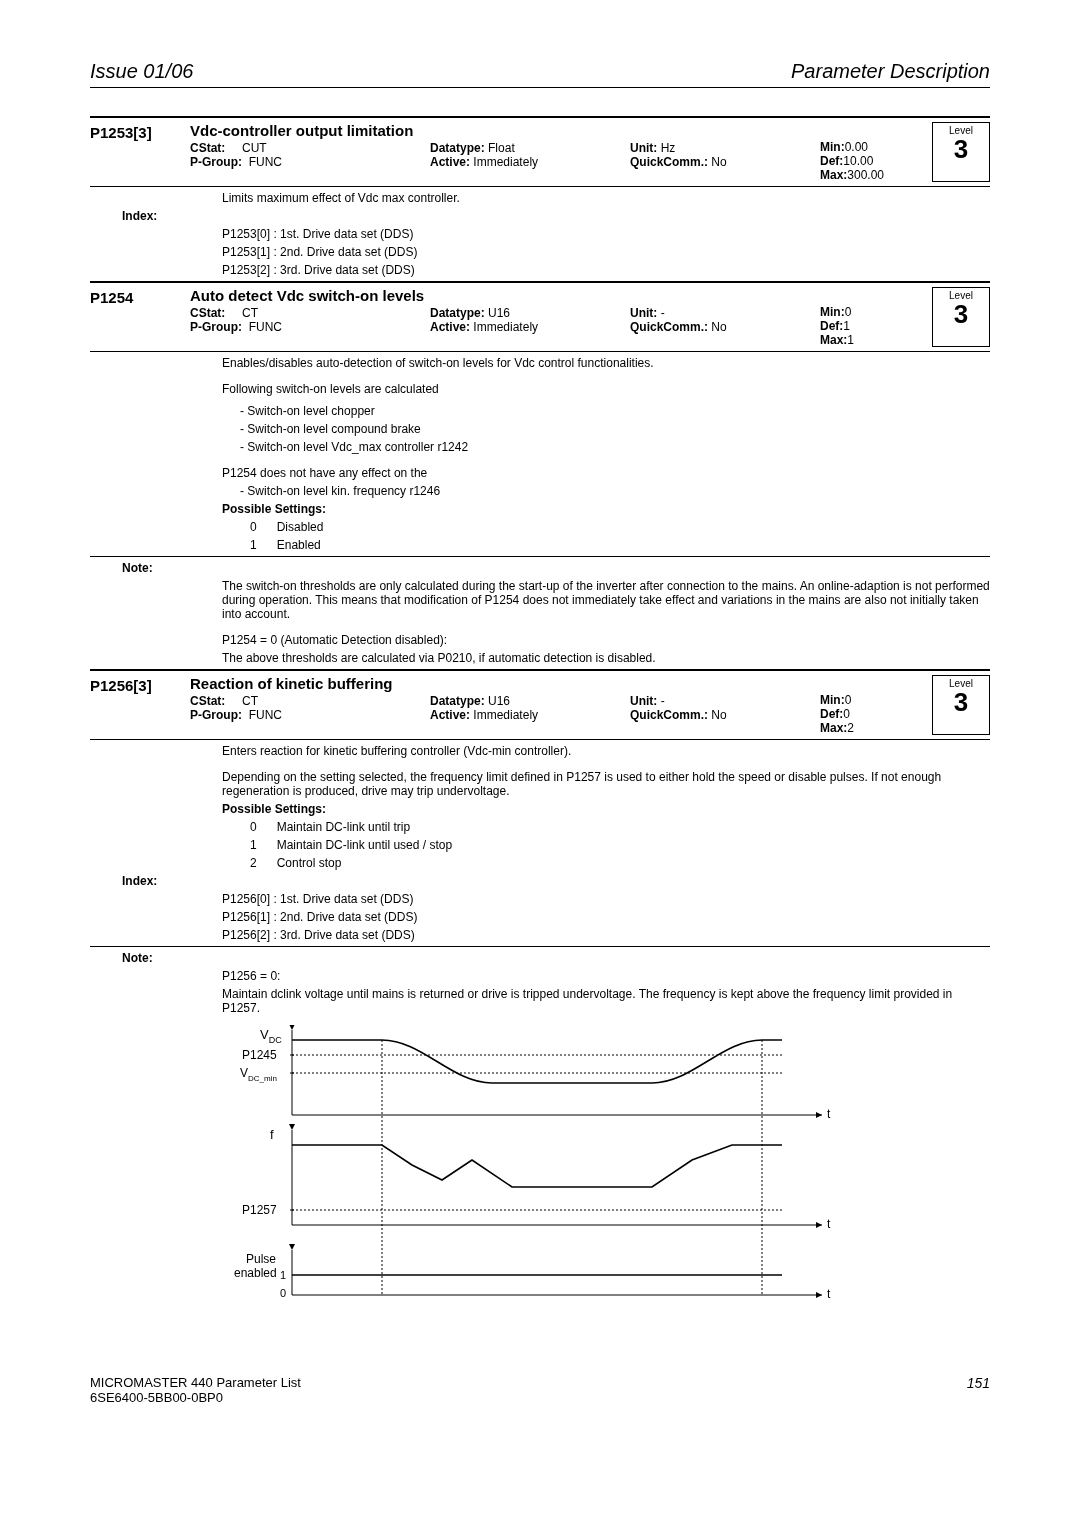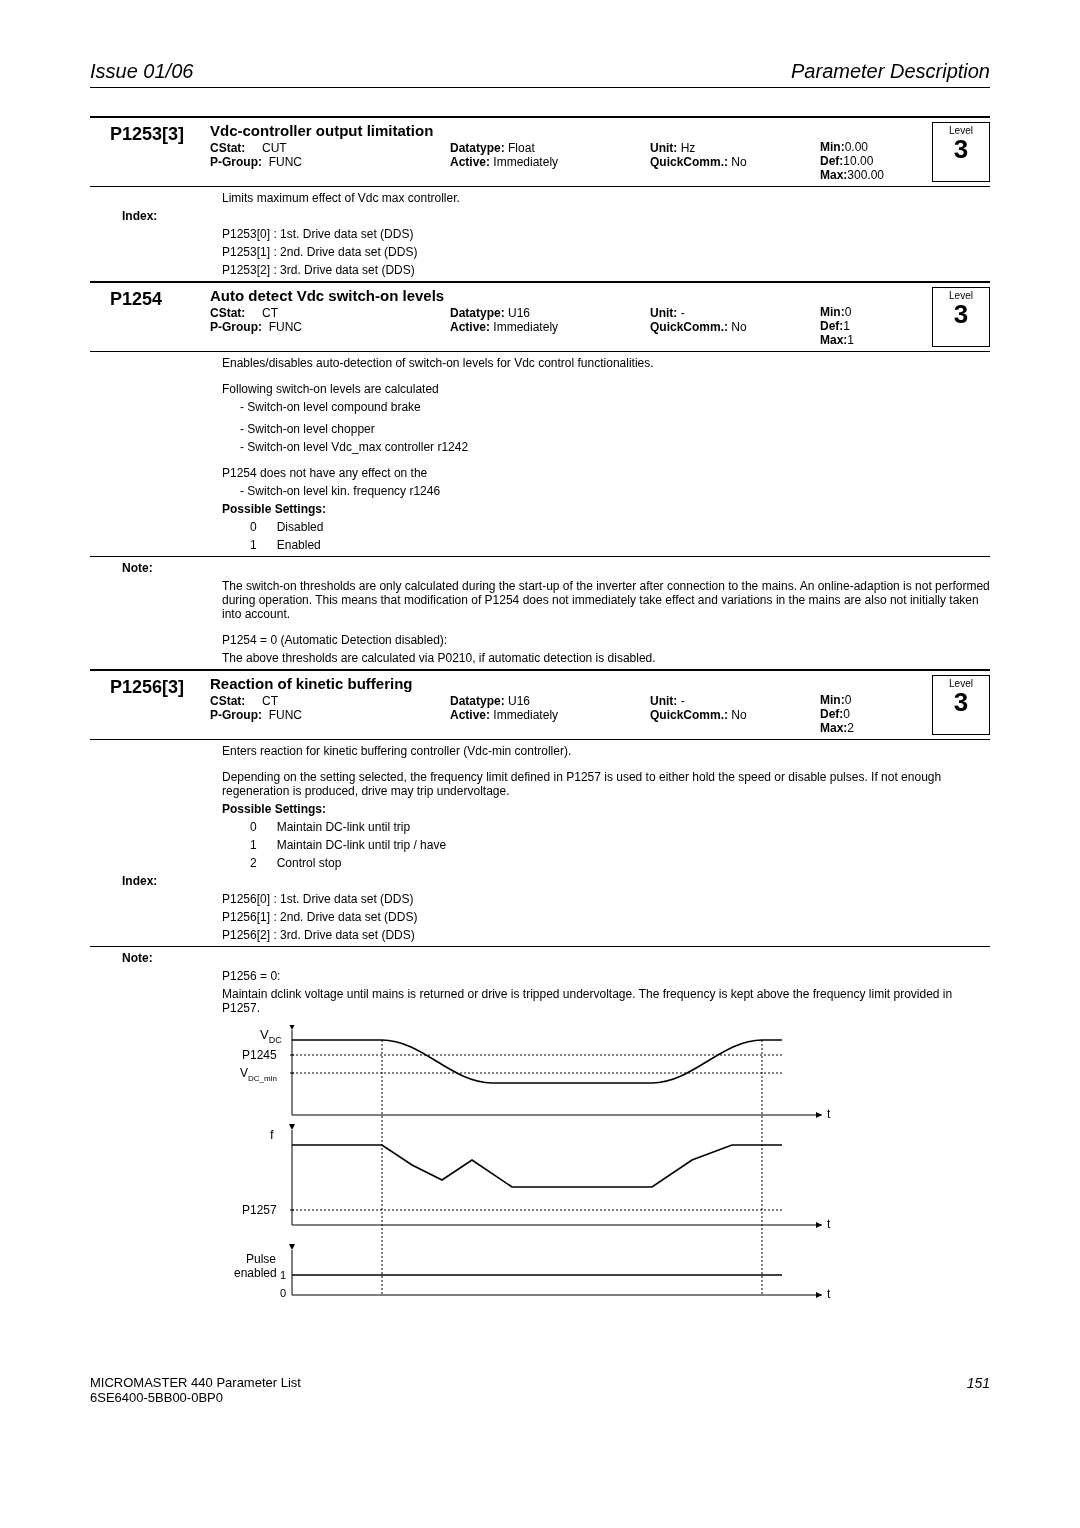--- a/index.html
+++ b/index.html
@@ -28,23 +28,22 @@
   }
   .param-header {
     display: flex;
     border-top: 2px solid #000;
     border-bottom: 1px solid #000;
     padding: 4px 0 4px 0;
   }
   .param-id {
     width: 100px;
     font-weight: bold;
-    font-size: 18px;
+    font-size: 15px;
     padding-top: 2px;
-    margin-left: 20px;
   }
   .param-main {
     flex: 1;
   }
   .param-title {
     font-weight: bold;
     font-size: 15px;
     margin-bottom: 2px;
   }
   .param-cols {
@@ -206,27 +205,27 @@
     </div>
 
     <div class="row">
         <div class="section-label"></div>
         <div class="content">Enables/disables auto-detection of switch-on levels for Vdc control functionalities.</div>
       </div>
     <div class="row" style="margin-top:12px">
         <div class="section-label"></div>
         <div class="content">Following switch-on levels are calculated</div>
       </div>
+    <div class="row" style="margin-top:8px">
+        <div class="section-label"></div>
+        <div class="content indent-list">-   Switch-on level chopper</div>
+      </div>
     <div class="row">
         <div class="section-label"></div>
         <div class="content indent-list">-   Switch-on level compound brake</div>
-      </div>
-    <div class="row" style="margin-top:8px">
-        <div class="section-label"></div>
-        <div class="content indent-list">-   Switch-on level chopper</div>
       </div>
     <div class="row">
         <div class="section-label"></div>
         <div class="content indent-list">-   Switch-on level Vdc_max controller r1242</div>
       </div>
     <div class="row" style="margin-top:12px">
         <div class="section-label"></div>
         <div class="content">P1254 does not have any effect on the</div>
       </div>
     <div class="row">
@@ -314,21 +313,21 @@
     <div class="row">
         <div class="section-label"></div>
         <div class="content b">Possible Settings:</div>
       </div>
     <div class="row">
         <div class="section-label"></div>
         <div class="content opt-row"><span>0</span>&nbsp;&nbsp;&nbsp;&nbsp;&nbsp;&nbsp;<span>Maintain DC-link until trip</span></div>
       </div>
     <div class="row">
         <div class="section-label"></div>
-        <div class="content opt-row"><span>1</span>&nbsp;&nbsp;&nbsp;&nbsp;&nbsp;&nbsp;<span>Maintain DC-link until trip / have</span></div>
+        <div class="content opt-row"><span>1</span>&nbsp;&nbsp;&nbsp;&nbsp;&nbsp;&nbsp;<span>Maintain DC-link until used / stop</span></div>
       </div>
     <div class="row">
         <div class="section-label"></div>
         <div class="content opt-row"><span>2</span>&nbsp;&nbsp;&nbsp;&nbsp;&nbsp;&nbsp;<span>Control stop</span></div>
       </div>
 
     <div class="row">
         <div class="section-label">Index:</div>
         <div class="content"></div>
       </div>

